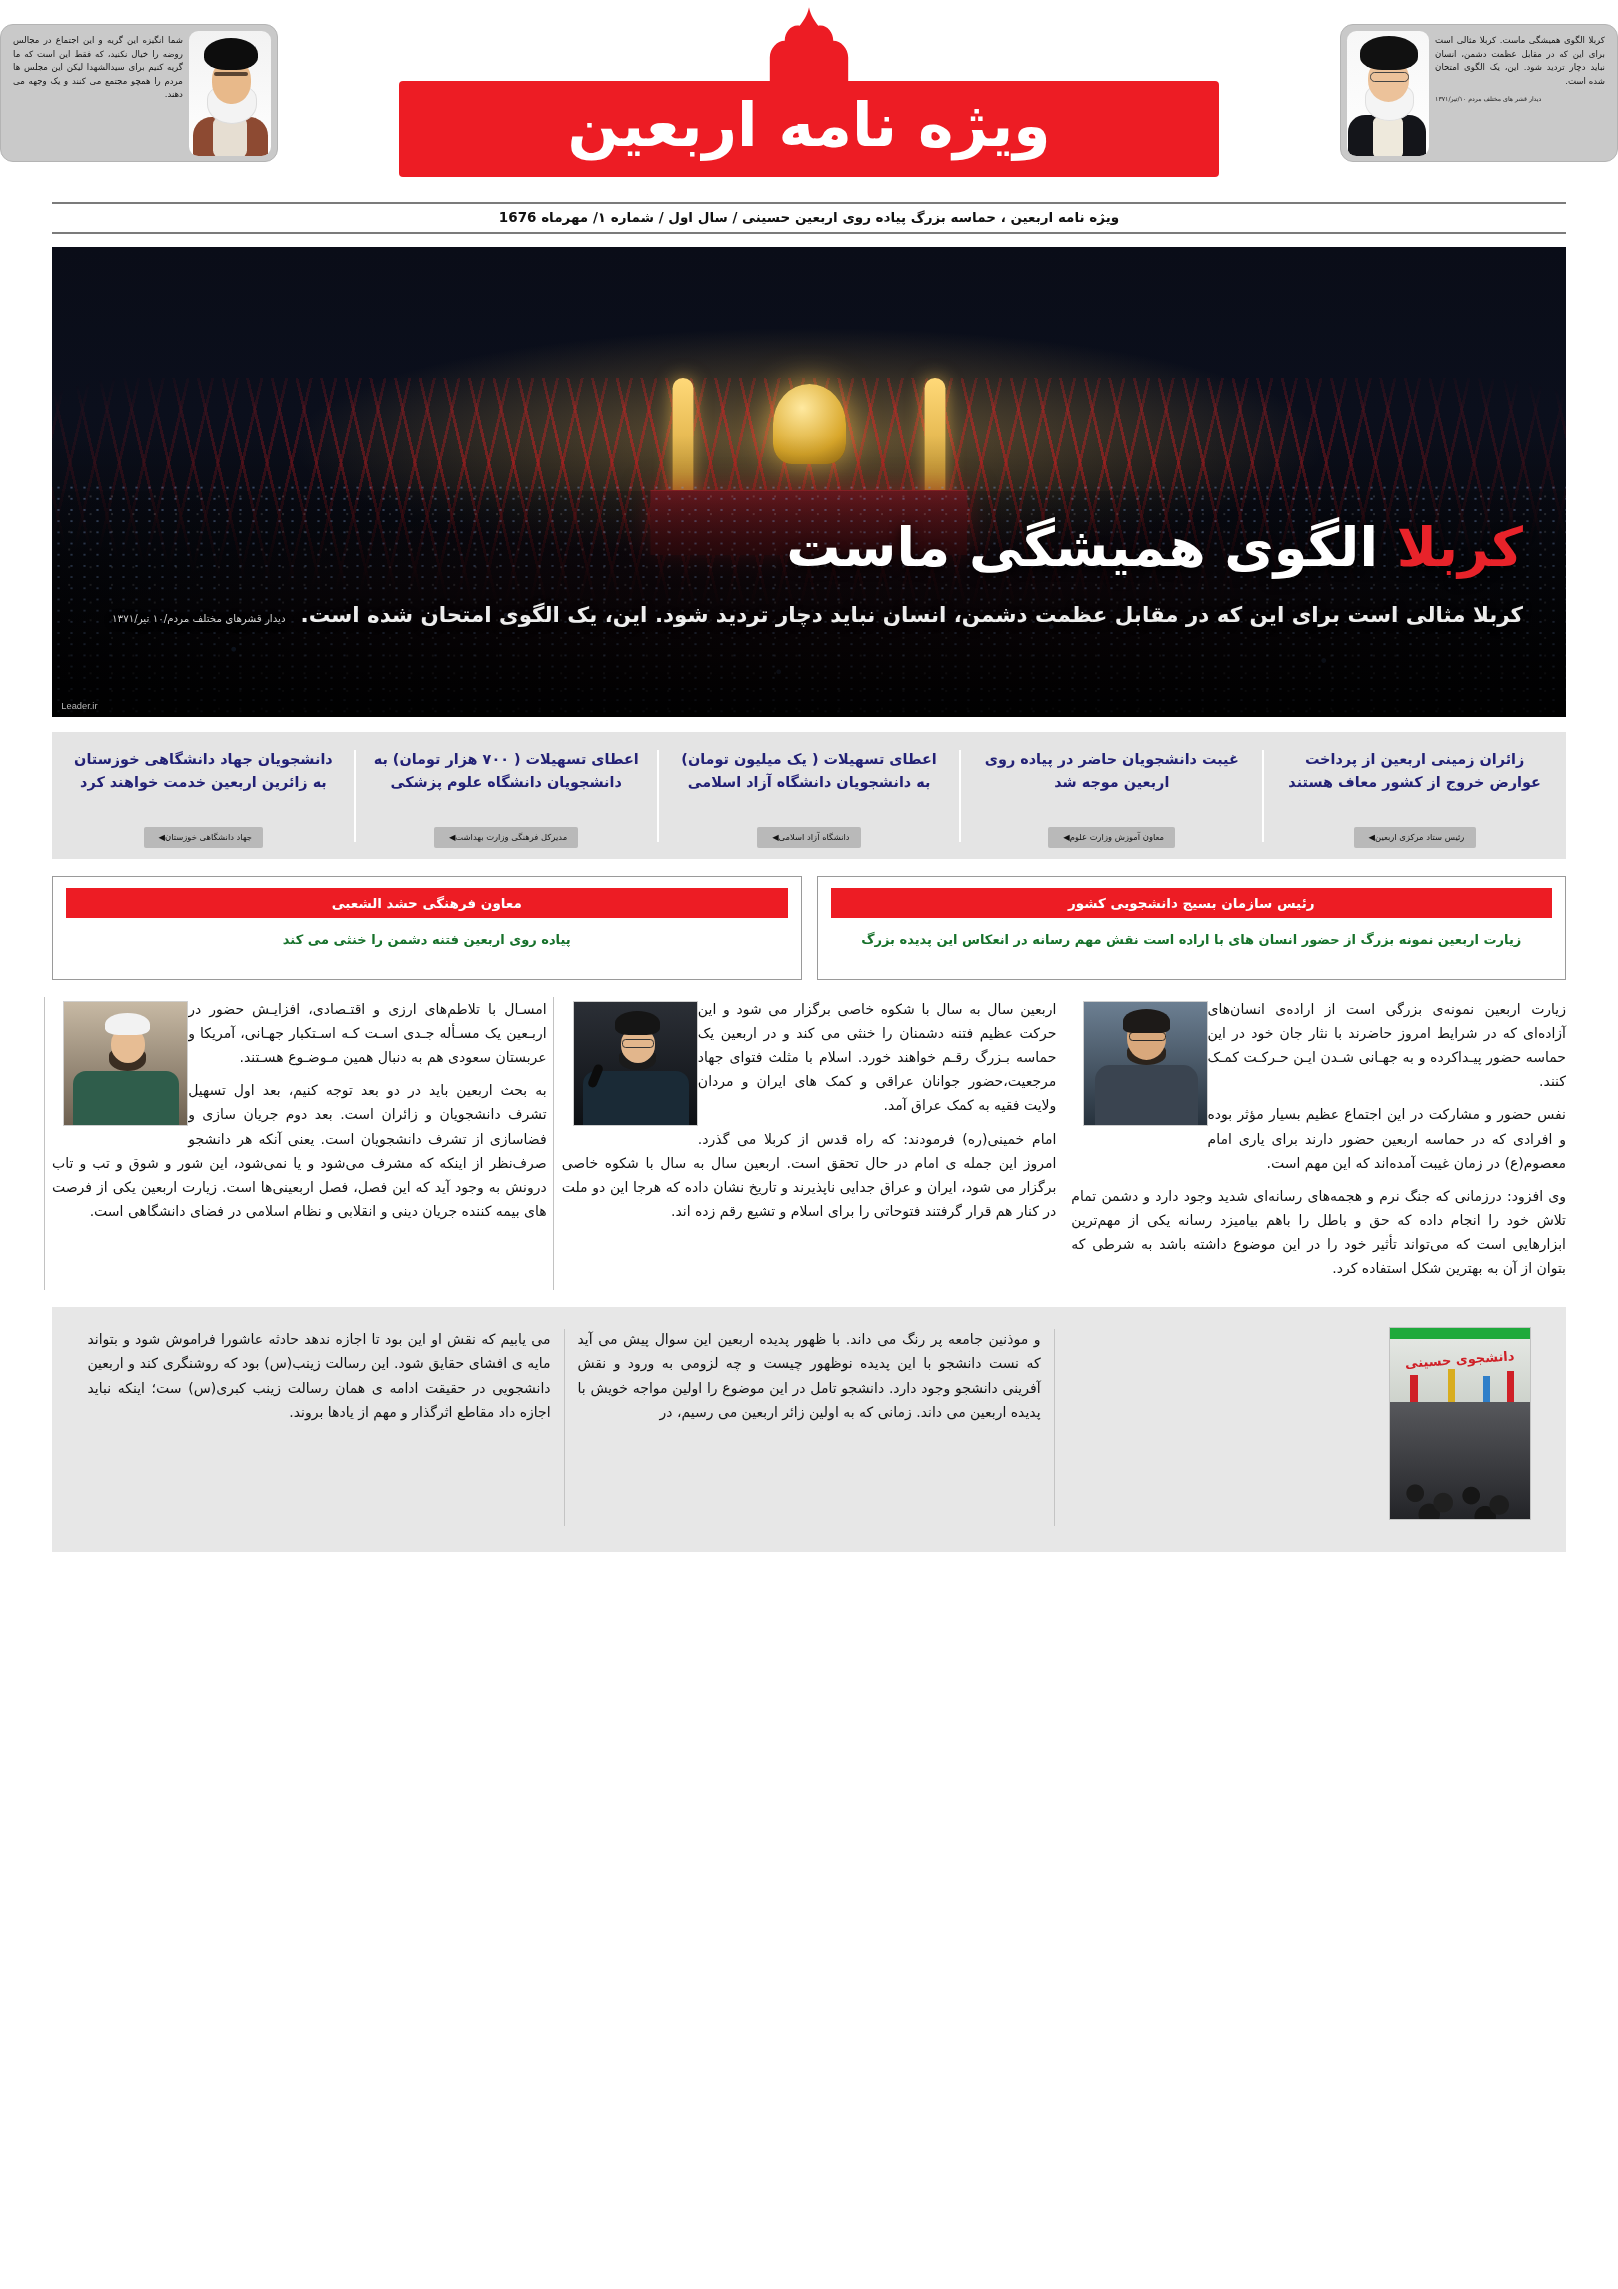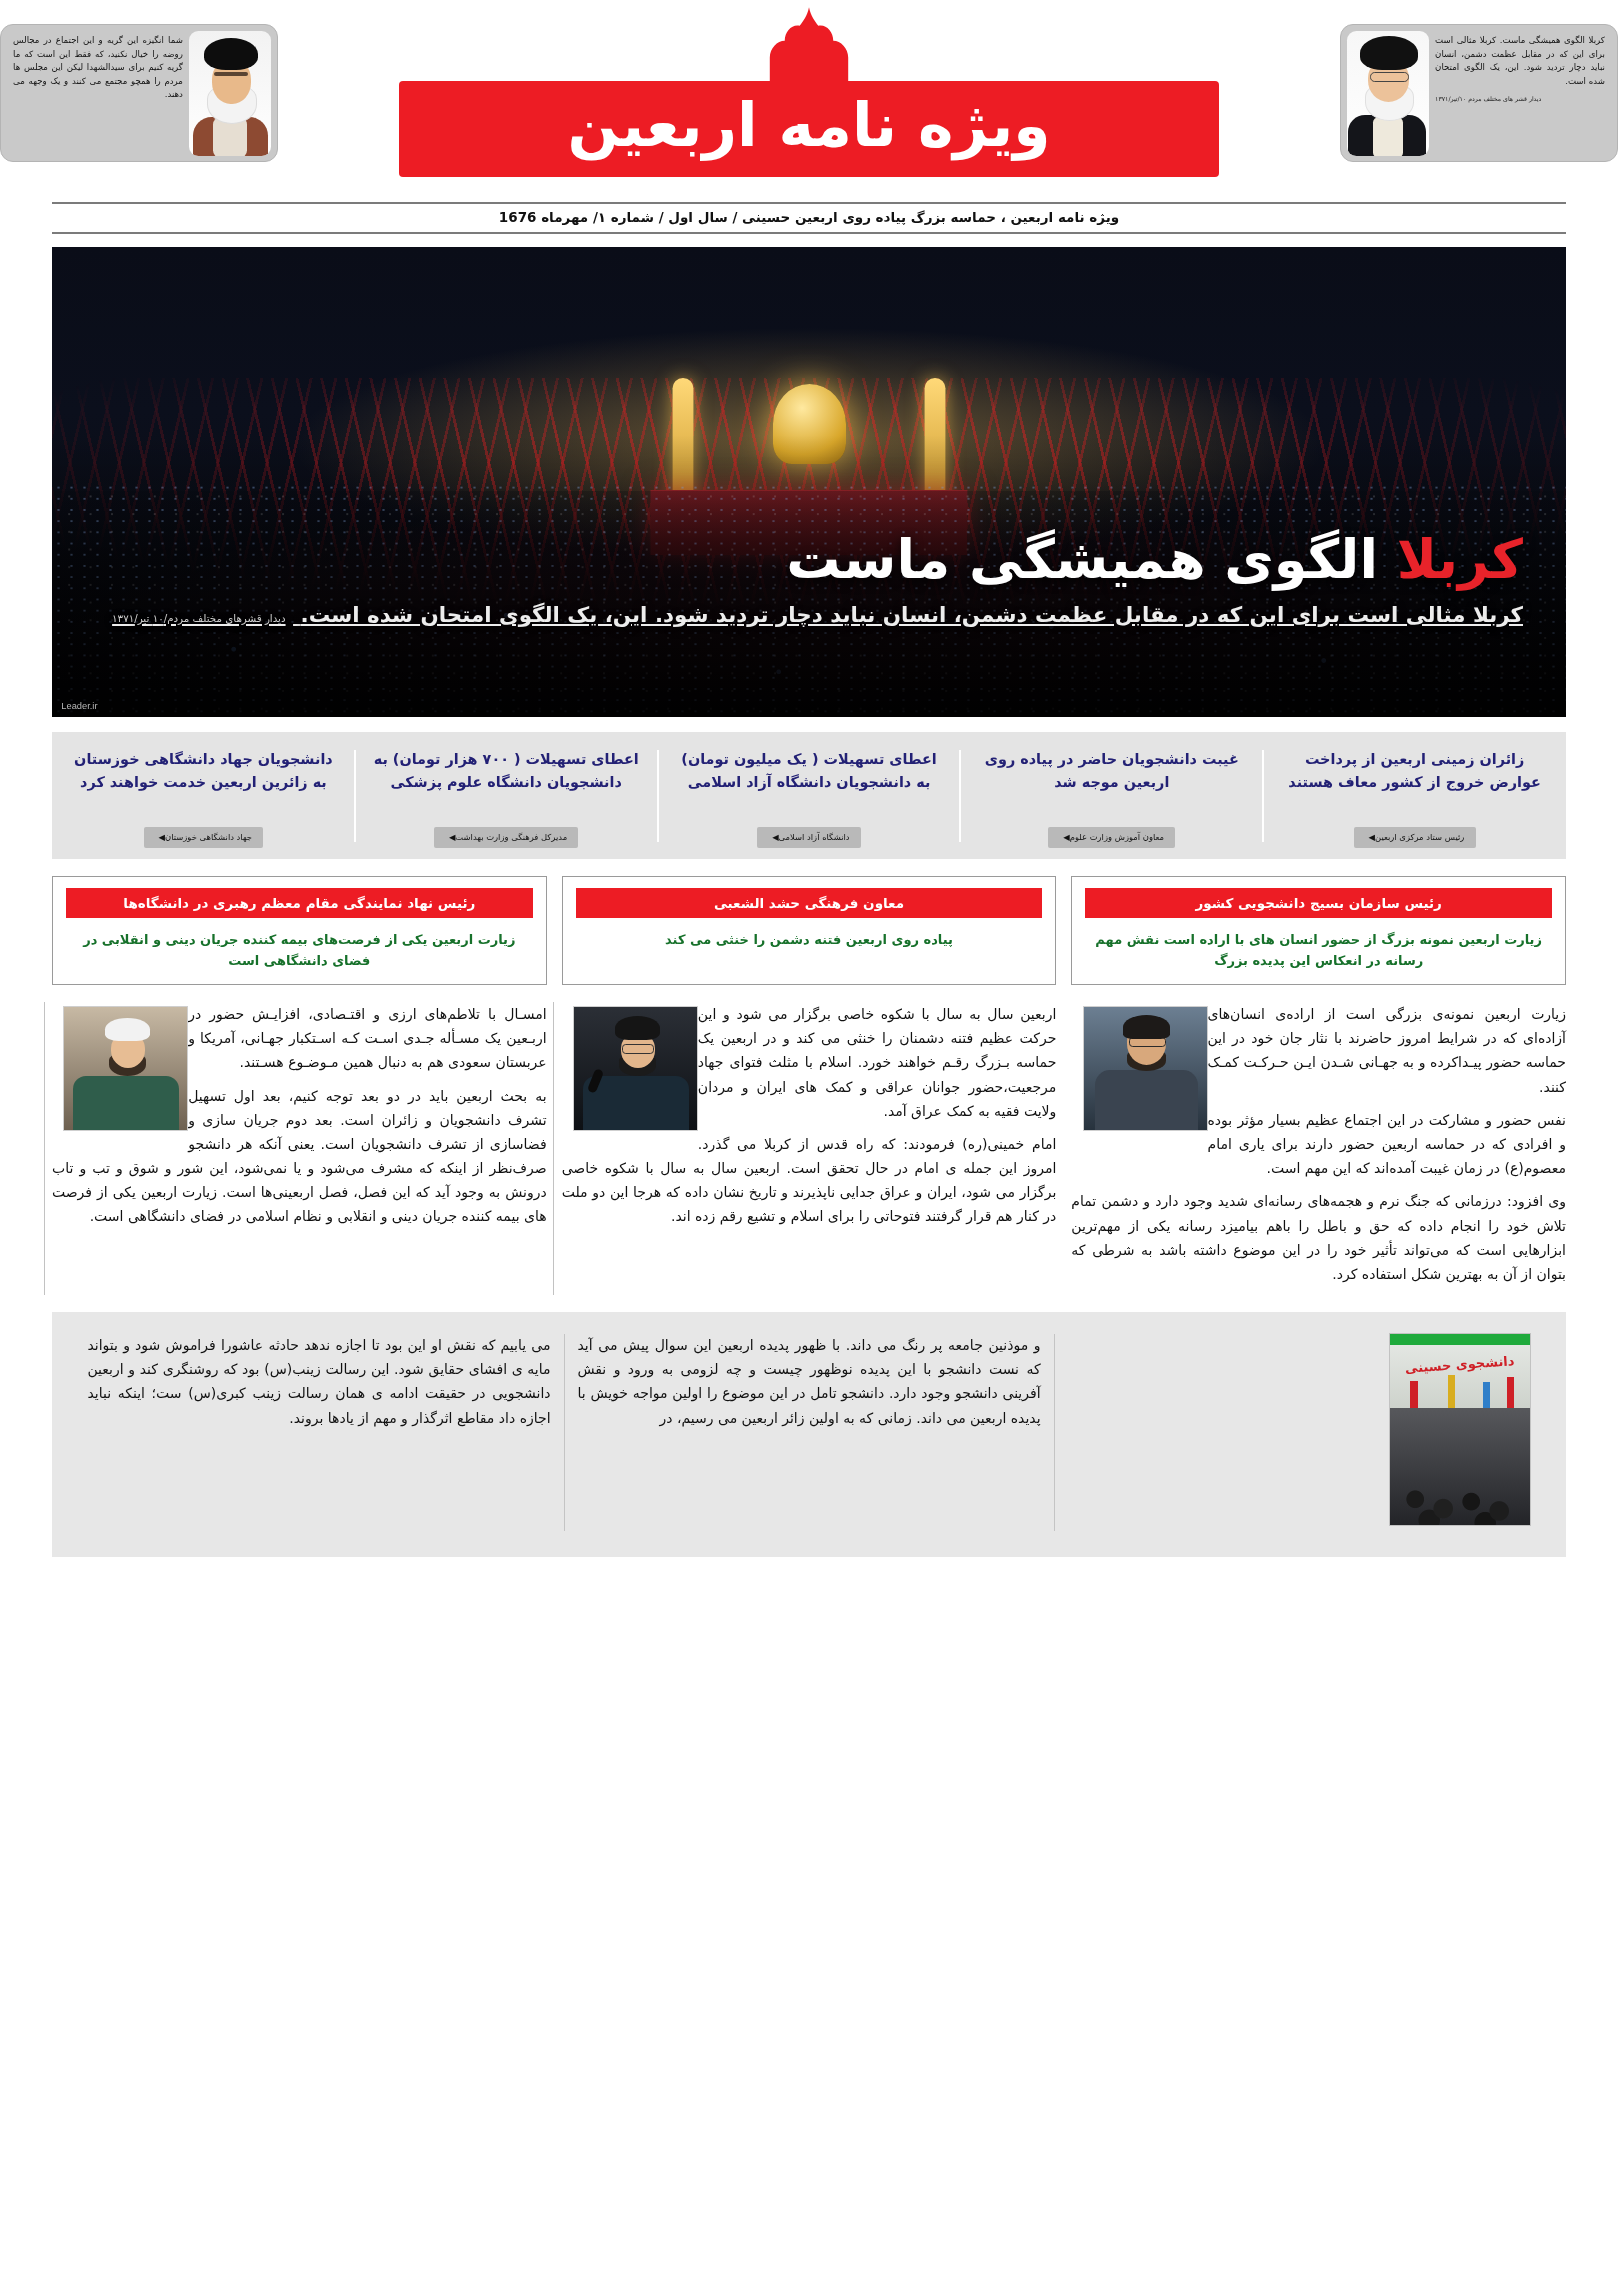--- a/index.html
+++ b/index.html
@@ -228,25 +228,24 @@
     text-align:right;
     color:#fff;
   }
   .hero-headline .h1{
     font-size:54px;font-weight:bold;line-height:1.18;
     text-shadow:0 2.8px 11.2px rgba(0,0,0,.85);
     margin:0;
   }
   .hero-headline .h1 .red{color:#e8232a;}
   .hero-headline .sub{
-    margin-top:6px;
+    margin-top:18px;
     font-size:21.4px;line-height:1.55;font-weight:600;
     color:#ededed;
     text-shadow:0 1.9px 8.4px rgba(0,0,0,.9);
-    text-decoration:underline;
   }
   .hero-headline .cite{
     font-size:10.3px;color:#cfcfcf;margin-right:7.5px;font-weight:400;
   }
   .hero-credit{
     position:absolute;left:9.3px;bottom:5.6px;
     font-size:9.3px;color:#b9b9b9;
     font-family:"Liberation Sans",sans-serif;
     direction:ltr;
   }
@@ -542,24 +541,20 @@
 
   <div class="cards">
     <div class="card">
       <div class="kicker">رئیس سازمان بسیج دانشجویی کشور</div>
       <div class="deck">زیارت اربعین نمونه بزرگ از حضور انسان های با اراده است نقش مهم رسانه در انعکاس این پدیده بزرگ</div>
     </div>
     <div class="card">
       <div class="kicker">معاون فرهنگی حشد الشعبی</div>
       <div class="deck">پیاده روی اربعین فتنه دشمن را خنثی می کند</div>
     </div>
-    <div class="card">
-      <div class="kicker">رئیس نهاد نمایندگی مقام معظم رهبری در دانشگاه‌ها</div>
-      <div class="deck">زیارت اربعین یکی از فرصت‌های بیمه کننده جریان دینی و انقلابی در فضای دانشگاهی است</div>
-    </div>
   </div>
 
   <div class="articles">
 
     <div class="article">
       <div class="art-photo ph-a">
         <div class="h-body"></div>
           <div class="h-beard"></div>
         <div class="h-head"></div>
           <div class="h-glass"></div>

